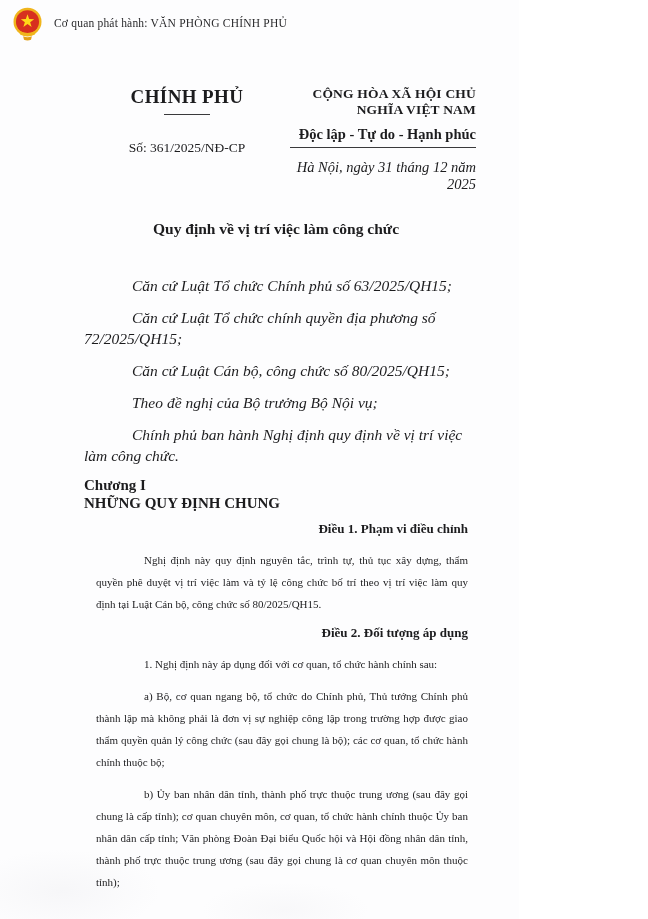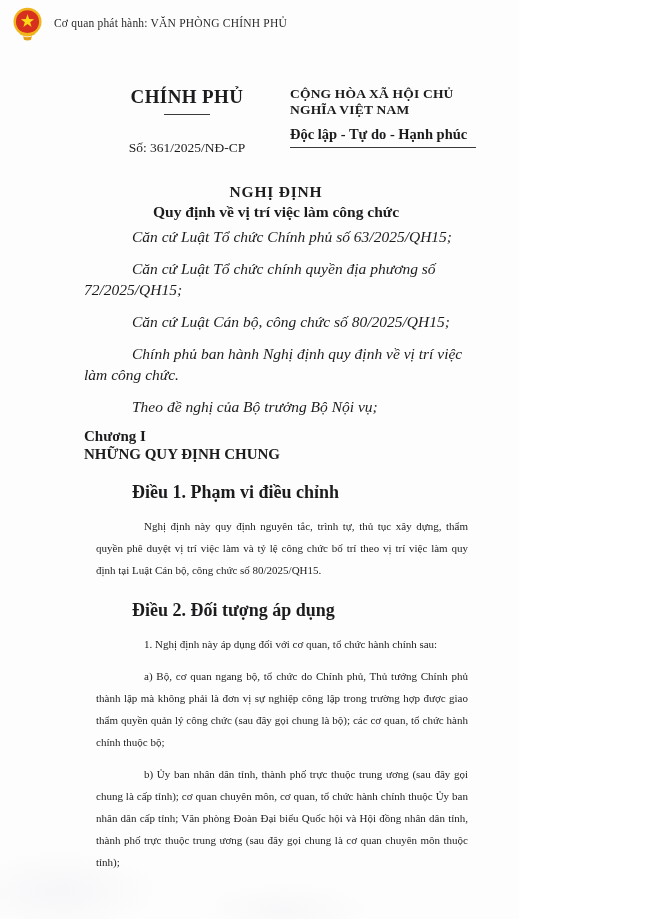--- a/index.html
+++ b/index.html
@@ -25,55 +25,56 @@
   }
   .emblem { width: 35px; height: 37px; flex: 0 0 auto; }
   .topbar-label { font-size: 11.5px; color: #2a2a2c; letter-spacing: 0.2px; }
 
   
   .doc-header {
     display: flex;
     margin: 44px 50px 0 84px;
   }
   .hdr-left { width: 206px; text-align: center; flex: 0 0 auto; }
-  .hdr-right { flex: 1; text-align: left; }
+  .hdr-right { flex: 1; text-align: right; }
   .org {
     font-weight: bold; font-size: 19px; letter-spacing: 0.4px;
   }
   .rule { border: 0; border-top: 1.4px solid #3a3a3c; margin: 6px auto 0; }
   .rule-small { width: 46px; }
   .rule-wide  { width: 186px; margin-top: 4px; }
   .doc-number { margin-top: 25px; font-size: 13.5px; }
   .country { font-weight: bold; font-size: 13.5px; letter-spacing: 0.2px; }
   .motto   { font-weight: bold; font-size: 14.5px; margin-top: 8px; }
   .place-date { margin-top: 11px; font-style: italic; font-size: 14.5px; }
 
   
   .doc-body { margin: 0 51px 0 84px; }
 
   .title-block { text-align: center; margin-top: 27px; }
   .doc-type    { font-weight: bold; font-size: 15.5px; letter-spacing: 0.8px; }
   .doc-subject { font-weight: bold; font-size: 15.5px; margin-top: 2px; }
 
-  .preamble { margin-top: 5px; }
+  .preamble { margin-top: 37px; }
   .preamble p {
     margin: 0 0 11px 0;
     font-style: italic;
     font-size: 15.5px; line-height: 21px;
     text-indent: 48px;
   }
 
   .chapter { text-align: left; margin-top: 10px; }
   .chapter-number { font-weight: bold; font-size: 15px; line-height: 17.5px; }
   .chapter-title  { font-weight: bold; font-size: 15px; line-height: 17.5px; }
 
   .article-heading {
-    margin: 19px 0 12px 0;
-    font-weight: bold; font-size: 18px;
+    margin: 9px 0 12px 0;
+    font-weight: bold; font-size: 13px;
     text-indent: 48px;
+    text-align: right;
   }
   .article p {
     margin: 0 0 10px 12px;
     font-size: 11px; line-height: 22px;
     text-align: justify;
     text-indent: 48px;
   }
 </style>
 </head>
 <body>
@@ -96,36 +97,36 @@
   <div class="doc-header">
     <div class="hdr-left">
       <div class="org">CHÍNH PHỦ</div>
       <hr class="rule rule-small">
       <div class="doc-number">Số: 361/2025/NĐ-CP</div>
     </div>
     <div class="hdr-right">
       <div class="country">CỘNG HÒA XÃ HỘI CHỦ NGHĨA VIỆT NAM</div>
       <div class="motto">Độc lập - Tự do - Hạnh phúc</div>
       <hr class="rule rule-wide">
+      <div class="place-date">Hà Nội, ngày 31 tháng 12 năm 2025</div>
     </div>
   </div>
 
   <div class="doc-body">
 
     <div class="title-block">
-      <div class="doc-type">NGHỊ ĐỊNH</div>
       <div class="doc-subject">Quy định về vị trí việc làm công chức</div>
     </div>
 
     <div class="preamble">
       <p>Căn cứ Luật Tổ chức Chính phủ số 63/2025/QH15;</p>
       <p>Căn cứ Luật Tổ chức chính quyền địa phương số 72/2025/QH15;</p>
       <p>Căn cứ Luật Cán bộ, công chức số 80/2025/QH15;</p>
+      <p>Theo đề nghị của Bộ trưởng Bộ Nội vụ;</p>
       <p>Chính phủ ban hành Nghị định quy định về vị trí việc làm công chức.</p>
-      <p>Theo đề nghị của Bộ trưởng Bộ Nội vụ;</p>
     </div>
 
     <div class="chapter">
       <div class="chapter-number">Chương I</div>
       <div class="chapter-title">NHỮNG QUY ĐỊNH CHUNG</div>
     </div>
 
     <section class="article">
       <h3 class="article-heading">Điều 1. Phạm vi điều chỉnh</h3>
       <p>Nghị định này quy định nguyên tắc, trình tự, thủ tục xây dựng, thẩm quyền phê duyệt vị trí việc làm và tỷ lệ công chức bố trí theo vị trí việc làm quy định tại Luật Cán bộ, công chức số 80/2025/QH15.</p>

